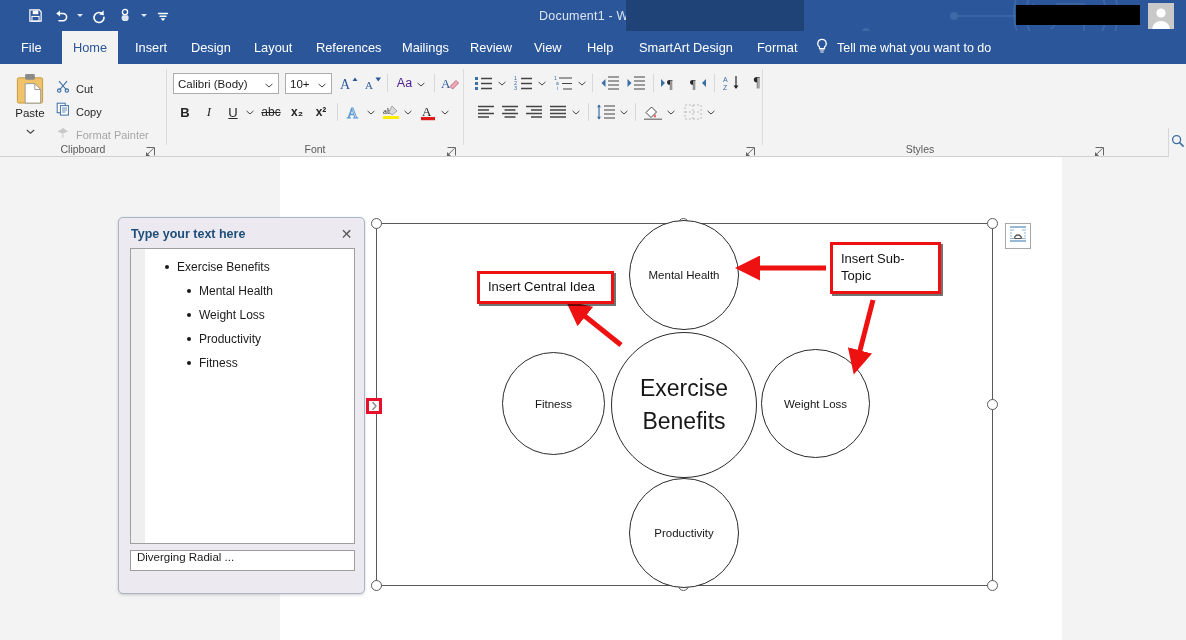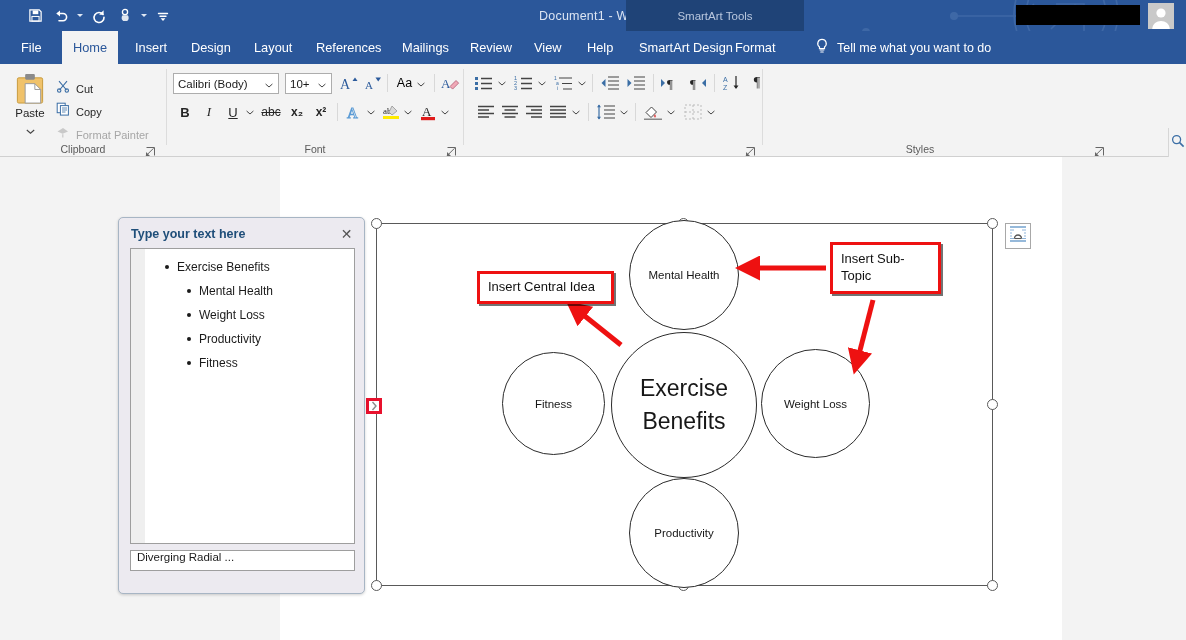--- a/index.html
+++ b/index.html
@@ -180,21 +180,20 @@
         <circle cx="100" cy="78" r="4"></circle>
       <circle cx="188" cy="62" r="4"></circle>
         <circle cx="268" cy="95" r="4"></circle>
       <circle cx="352" cy="100" r="4"></circle>
     </g>
   </svg>
 
   <div class="doctitle">Document1  -  Word</div>
 
   <div class="smartart-tools-bg"></div>
-  <div class="smartart-tools-lbl">SmartArt Tools</div>
 
   <div class="qat">
     <div class="qbtn">
       <svg width="15" height="15" viewBox="0 0 16 16">
           <path d="M2 2h10l2 2v10H2z" fill="none" stroke="#ffffff" stroke-width="1.3"></path>
           <rect x="5" y="2.6" width="6" height="4" fill="#ffffff"></rect>
           <rect x="4.2" y="9" width="7.6" height="5" fill="none" stroke="#ffffff" stroke-width="1.1"></rect>
         </svg>
     </div>
     <div class="qbtn">
@@ -244,21 +243,21 @@
 <div class="tab active" style="left:62px">Home</div>
 <div class="tab" style="left:124px">Insert</div>
 <div class="tab" style="left:180px">Design</div>
 <div class="tab" style="left:243px">Layout</div>
 <div class="tab" style="left:305px">References</div>
 <div class="tab" style="left:391px">Mailings</div>
 <div class="tab" style="left:459px">Review</div>
 <div class="tab" style="left:523px">View</div>
 <div class="tab" style="left:576px">Help</div>
 <div class="tab" style="left:628px">SmartArt Design</div>
-<div class="tab" style="left:724px">Format</div>
+<div class="tab" style="left:746px">Format</div>
 
 <div class="tellme">
   <span>
     <svg width="14" height="16" viewBox="0 0 14 16">
         <path d="M7 1.4a4.2 4.2 0 0 0-2.5 7.6v1.6h5V9A4.2 4.2 0 0 0 7 1.4z" fill="none" stroke="#ffffff" stroke-width="1.2"></path>
         <path d="M5.2 12h3.6M5.8 14h2.4" stroke="#ffffff" stroke-width="1.2" stroke-linecap="round"></path>
       </svg>
   </span>
   <span>Tell me what you want to do</span>
 </div>
@@ -348,21 +347,21 @@
           <path d="M14.5 7 17 3.4 19.5 7z" fill="#2b5a9b"></path>
         </svg>
     </div>
     <div class="icbtn" style="left:194px; top:8px; width:22px; height:22px;">
       <svg width="20" height="18" viewBox="0 0 20 18">
           <text x="3" y="15" font-family="Liberation Serif, serif" font-size="11" fill="#2b5a9b">A</text>
           <path d="M13.5 3.5 19 3.5 16.2 7.5z" fill="#2b5a9b"></path>
         </svg>
     </div>
     <div class="sep-v" style="left:220px; top:10px; height:18px;"></div>
-    <div class="icbtn" style="left:226px; top:8px; width:36px; height:22px; font-size:12.5px; color:#000000;">
+    <div class="icbtn" style="left:226px; top:8px; width:36px; height:22px; font-size:12.5px; color:#4c1d95;">
       <span>Aa</span>
       <span style="margin-left:5px">
         <svg width="8" height="5" viewBox="0 0 8 5">
             <path d="M.6 1 4 4 7.4 1" fill="none" stroke="#444" stroke-width="1"></path>
           </svg>
       </span>
     </div>
     <div class="sep-v" style="left:267px; top:10px; height:18px;"></div>
     <div class="icbtn" style="left:272px; top:8px; width:22px; height:22px;">
       <svg width="20" height="18" viewBox="0 0 20 18">

